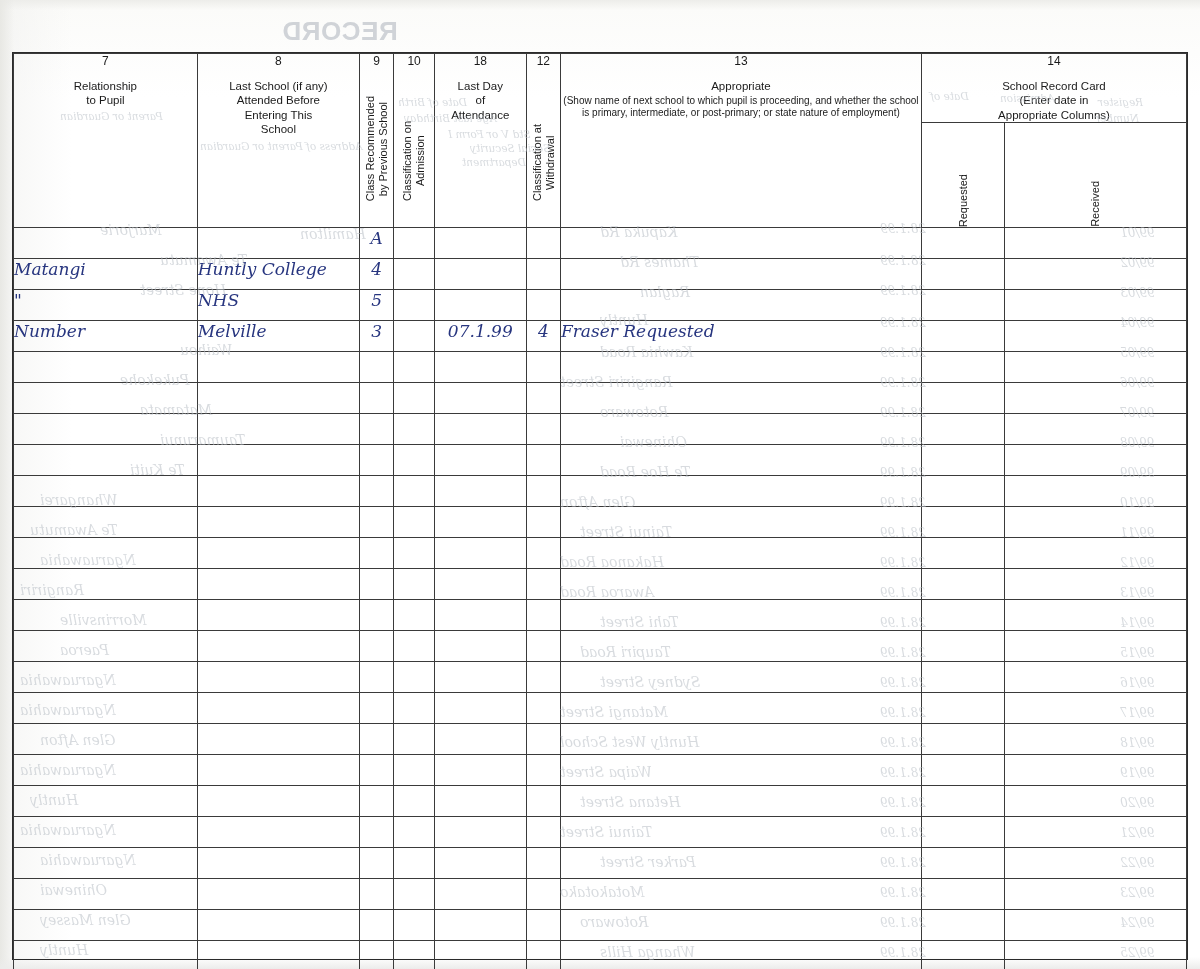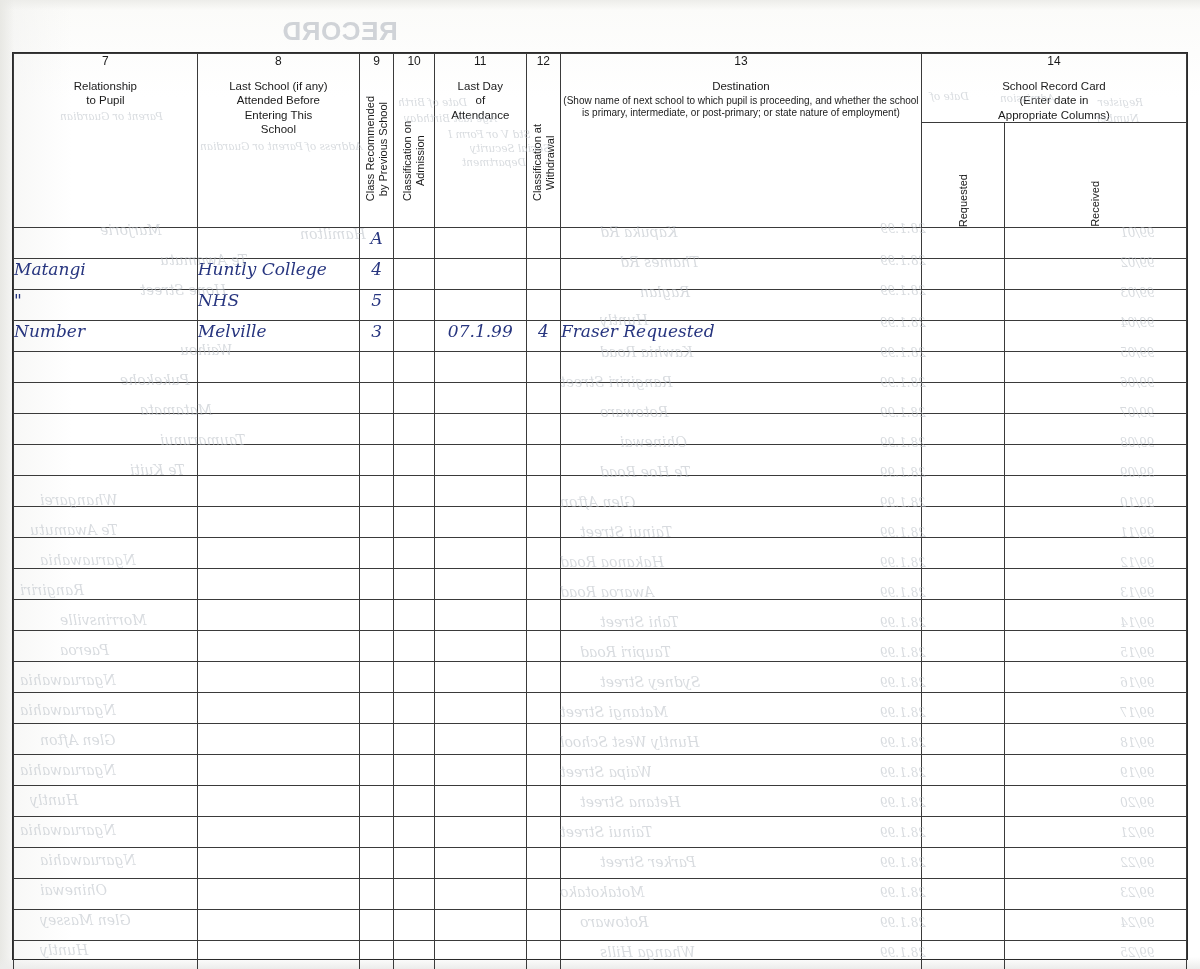--- a/index.html
+++ b/index.html
@@ -227,32 +227,32 @@
                 <span class="vert">Class Recommended<br>by Previous School</span>
               </div>
           </th>
           <th class="hd vcell" rowspan="2">
             <span class="num">10</span>
             <div class="vwrap">
                 <span class="vert">Classification on<br>Admission</span>
               </div>
           </th>
           <th class="hd" rowspan="2">
-            <span class="num">11</span>
+            <span class="num">18</span>
             <span class="lbl">Last Day<br>of<br>Attendance</span>
           </th>
           <th class="hd vcell" rowspan="2">
             <span class="num">12</span>
             <div class="vwrap">
                 <span class="vert">Classification at<br>Withdrawal</span>
               </div>
           </th>
           <th class="hd" rowspan="2">
             <span class="num">13</span>
-            <span class="lbl">Destination</span>
+            <span class="lbl">Appropriate</span>
             <span class="lbl small" style="margin-top:2px">(Show name of next school to which pupil is proceeding, and whether the school is primary, intermediate, or post-primary; or state nature of employment)</span>
           </th>
           <th class="hd" colspan="2" style="height:62px">
             <span class="num">14</span>
             <span class="lbl">School Record Card<br>(Enter date in<br>Appropriate Columns)</span>
           </th>
         </tr>
         <tr>
           <th class="hd vcell">
             <div class="vwrap" style="height:104px">

